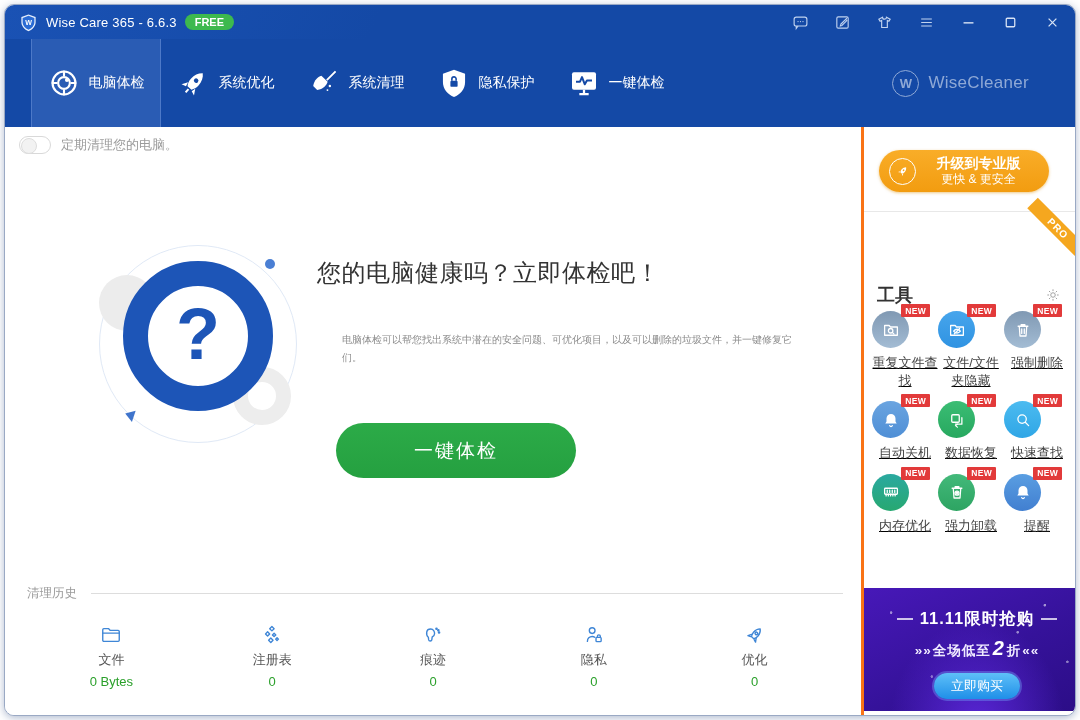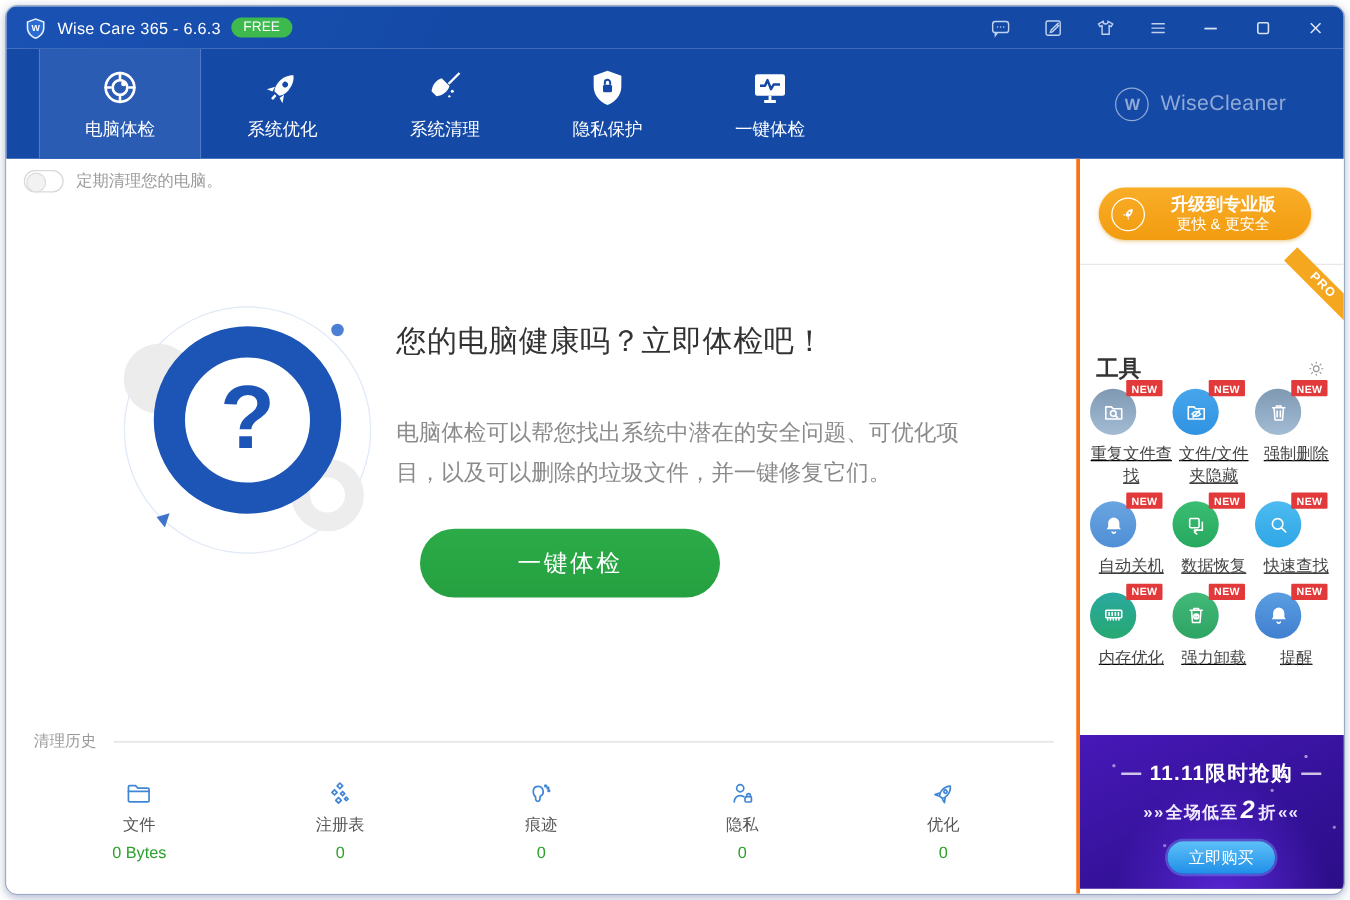--- a/index.html
+++ b/index.html
@@ -5,30 +5,30 @@
   * { margin:0; padding:0; box-sizing:border-box; }
   html,body { width:1080px; height:720px; background:#fff; font-family:"Liberation Sans","DejaVu Sans",sans-serif; overflow:hidden; }
   .window { position:absolute; left:4px; top:4px; width:1072px; height:712px; border-radius:10px; overflow:hidden;
             border:1px solid #9aa9c4; box-shadow:0 2px 8px rgba(30,60,120,.35); background:#fff; }
 
   
   .titlebar { height:34px; background:linear-gradient(115deg,#1a52b4 0%,#1449a6 35%,#1449a6 100%);
               display:flex; align-items:center; padding:0 14px; color:#fff; }
   .app-logo { width:19px; height:19px; margin-right:8px; flex:none; }
   .app-title { font-size:13px; letter-spacing:.2px; }
-  .free-badge { margin-left:8px; background:#3db94e; color:#fff; font-size:11px; font-weight:normal;
+  .free-badge { margin-left:8px; background:#3db94e; color:#fff; font-size:11px; font-weight:bold;
                 padding:2px 10px; border-radius:10px; }
   .tb-icons { margin-left:auto; display:flex; align-items:center; gap:24px; }
   .tb-btn { width:18px; height:18px; display:flex; align-items:center; justify-content:center; cursor:pointer; opacity:.9; }
   .tb-btn svg { width:17px; height:17px; stroke:#d4e2f8; stroke-width:1.6; fill:none; }
   .tb-btn.win svg { stroke:#eef4fd; }
 
   
   .nav { height:88px; background:#1449a6; display:flex; padding-left:26px; position:relative; }
-  .nav-tab { width:130px; display:flex; flex-direction:column; align-items:center; justify-content:center;
+  .nav-tab { width:130px; display:flex; flex-direction:row; align-items:center; justify-content:center;
              color:#fff; cursor:pointer; gap:9px; }
   .nav-tab.active { background:#2a5cb4; box-shadow:inset 1px 0 0 #4d79c8, inset -1px 0 0 #4d79c8; }
   .nav-tab svg { width:32px; height:32px; }
   .nav-label { font-size:14px; }
   .brand { margin-left:auto; margin-right:46px; display:flex; align-items:center; gap:9px; color:#8fa9d6; }
   .brand-w { width:27px; height:27px; border:1.4px solid #8fa9d6; border-radius:50%;
              display:flex; align-items:center; justify-content:center; font-size:13px; font-weight:bold; }
   .brand-name { font-size:17px; font-weight:300; letter-spacing:.3px; }
 
   
@@ -51,21 +51,21 @@
   .illus .main-ring { position:absolute; left:20px; top:12px; width:150px; height:150px; border-radius:50%;
                       border:25px solid #1d55b7; background:#fff; display:flex; align-items:center; justify-content:center; }
   .illus .qmark { font-size:72px; font-weight:bold; color:#1d55b7; line-height:1; margin-top:-4px; }
   .illus .blue-dot { position:absolute; right:18px; top:10px; width:10px; height:10px; border-radius:50%; background:#4a7fd4; }
   .illus .blue-tri { position:absolute; left:22px; bottom:18px; width:0; height:0;
                      border-top:6px solid transparent; border-bottom:6px solid transparent; border-right:9px solid #3f74cc;
                      transform:rotate(18deg); }
 
   .hero-text { position:absolute; left:312px; top:130px; width:470px; }
   .hero-heading { font-size:24px; color:#333; letter-spacing:.5px; }
-  .hero-desc { margin-top:42px; font-size:18px; color:#8b8b8b; line-height:1.75; width:462px; }
+  .hero-desc { margin-top:42px; font-size:10px; color:#8b8b8b; line-height:1.75; width:462px;margin-left:25px; }
   .checkup-btn { position:absolute; left:331px; top:296px; width:240px; height:55px; border:none; border-radius:28px;
                  background:linear-gradient(#2cab48,#25a040); color:#fff; font-size:19px; letter-spacing:2px;
                  font-family:inherit; cursor:pointer; }
 
   
   .history { position:absolute; left:0; bottom:26px; width:100%; }
   .history-head { display:flex; align-items:center; padding:0 18px 0 22px; gap:14px; }
   .history-title { color:#9b9b9b; font-size:12.5px; flex:none; }
   .history-line { flex:1; height:1px; background:#ddd; }
   .stats { display:flex; margin-top:22px; padding:0 26px; }

